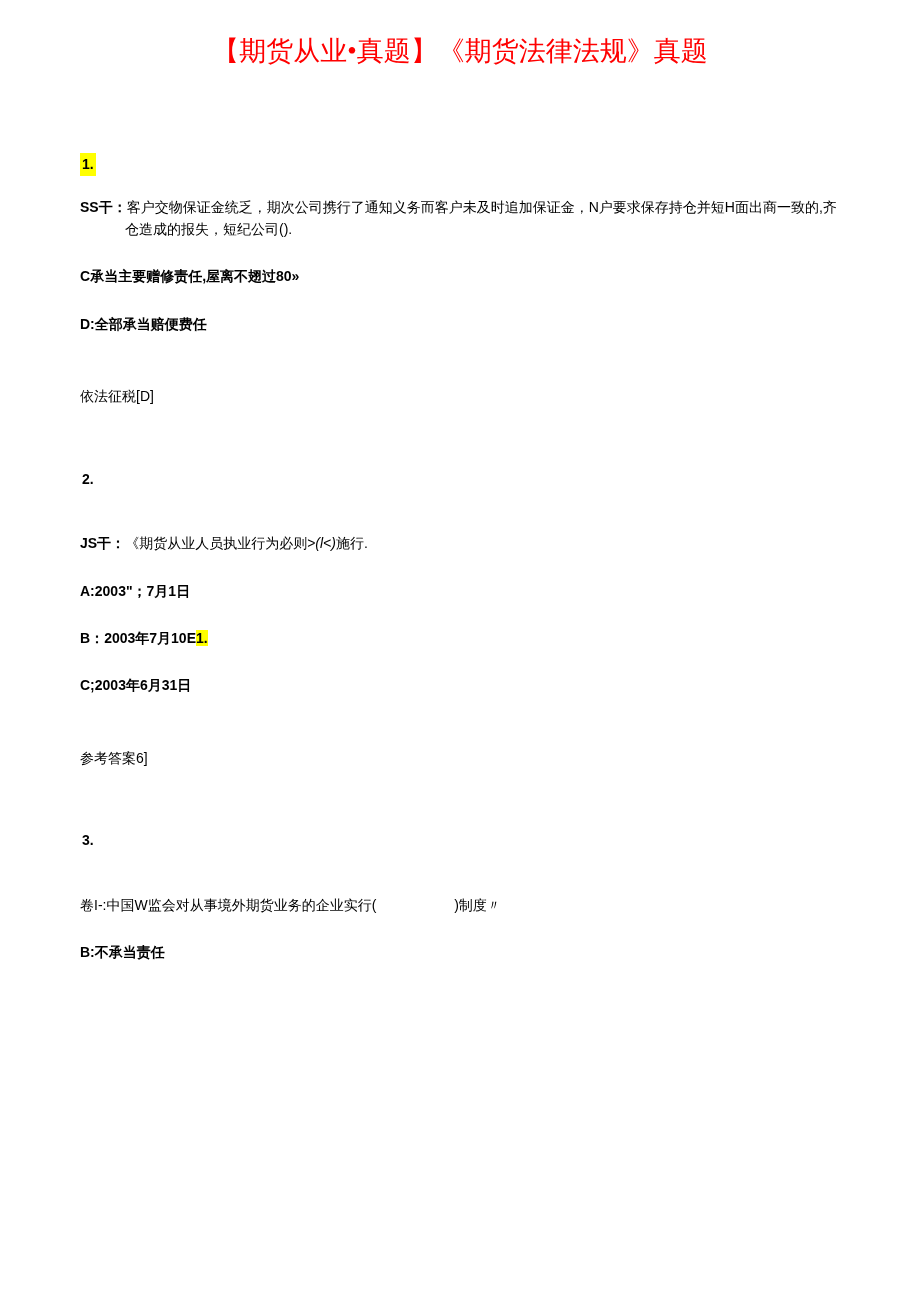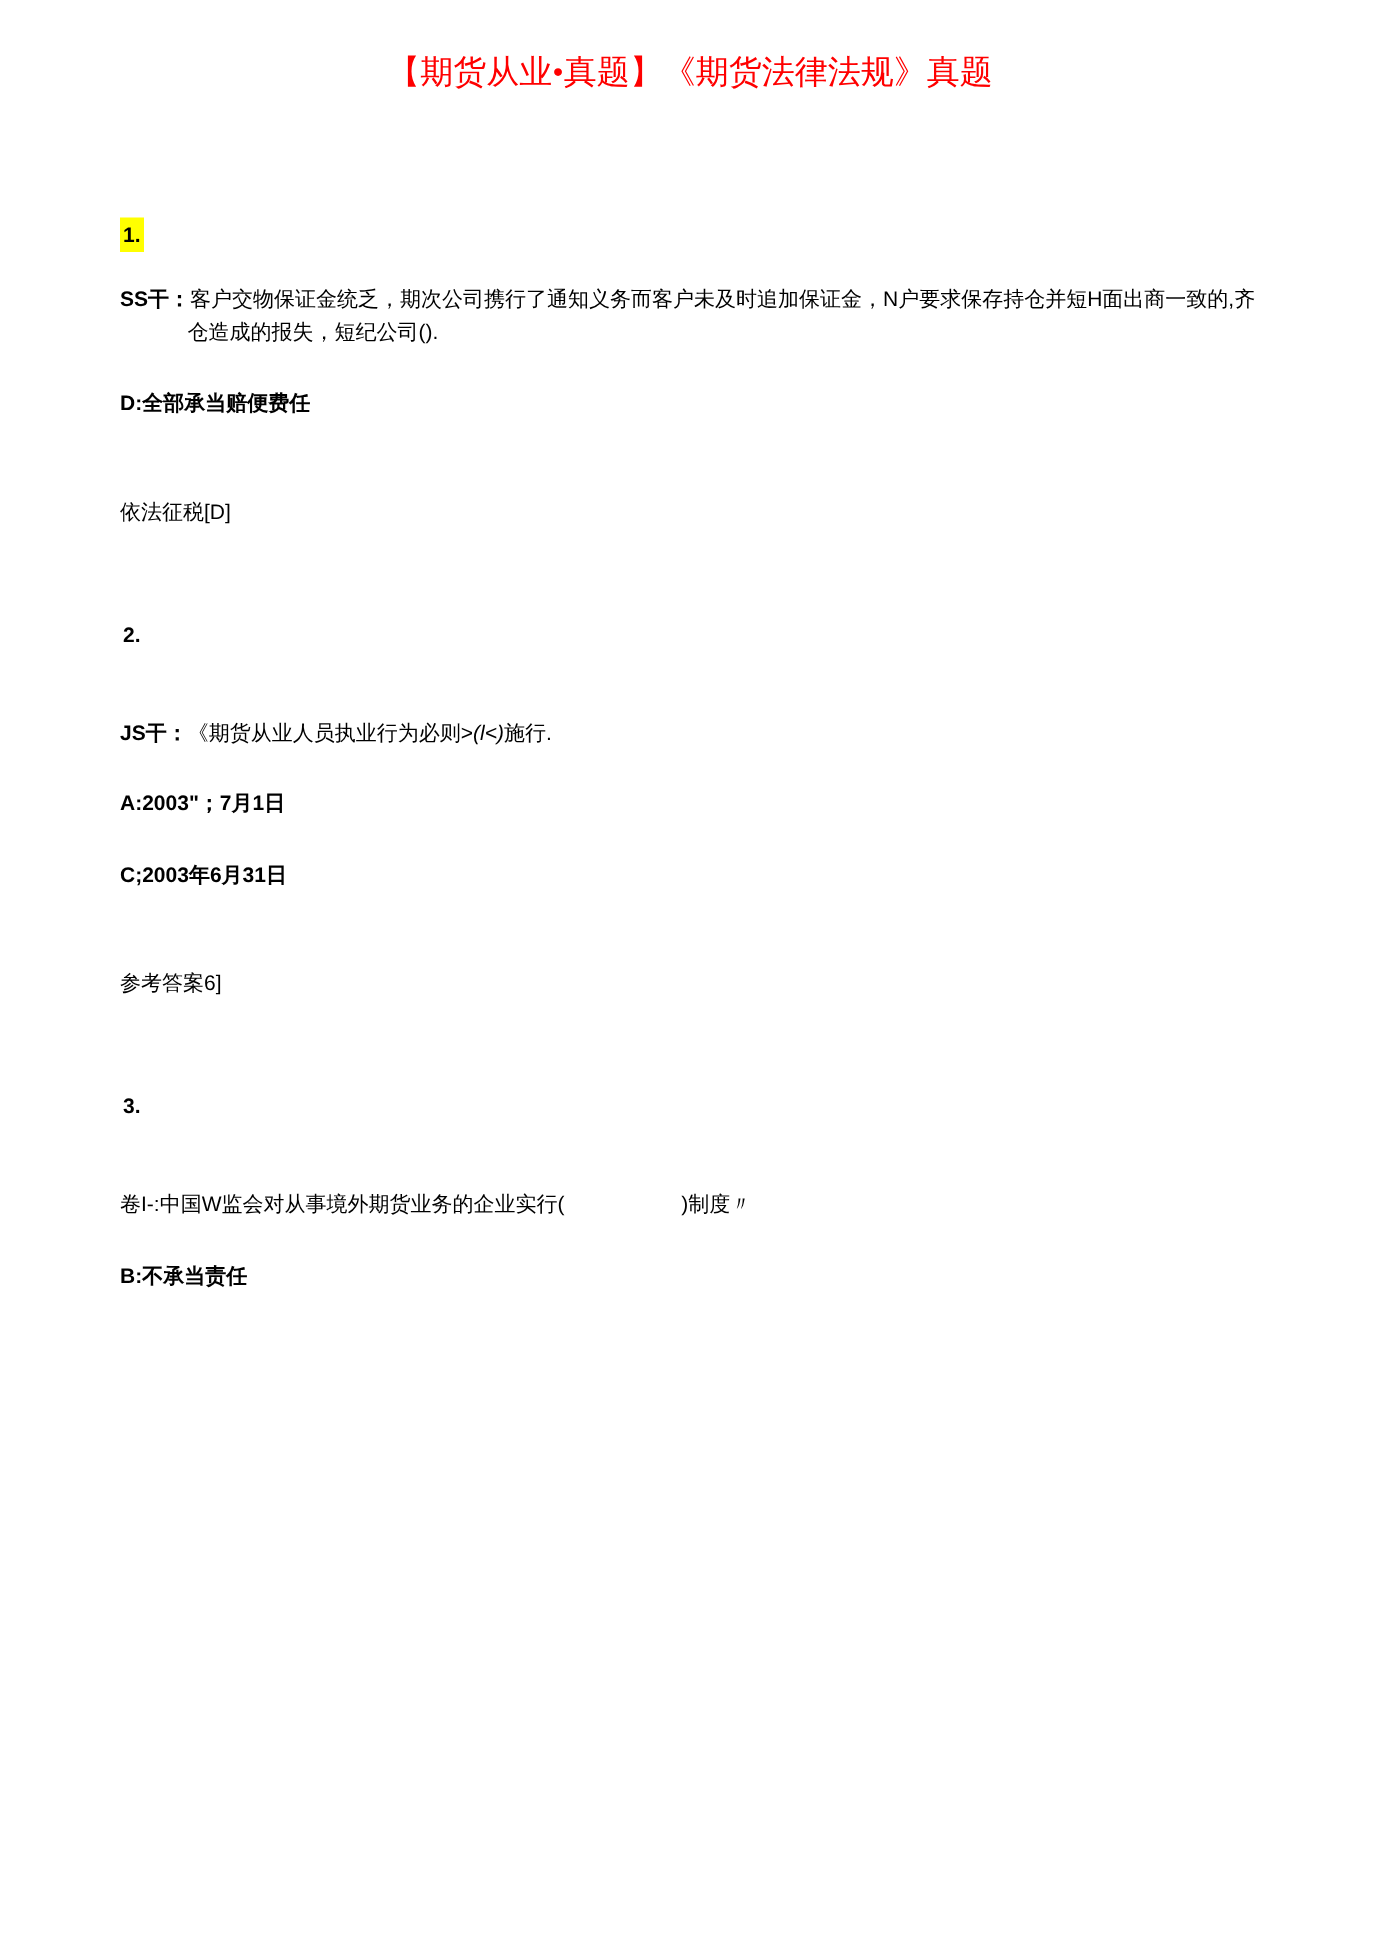--- a/index.html
+++ b/index.html
@@ -12,21 +12,21 @@
       font-family: "Microsoft YaHei", "SimSun", Arial, sans-serif;
       font-size: 14px;
       color: #000000;
       padding: 30px 80px;
       width: 920px;
       line-height: 1.6;
     }
     .doc-title {
       text-align: center;
       color: #ff0000;
-      font-size: 22px;
+      font-size: 27px;
       font-weight: normal;
       margin-bottom: 80px;
       font-family: "SimSun", serif;
     }
     .question-number {
       display: inline-block;
       background: #ffff00;
       font-weight: bold;
       padding: 0 2px;
       margin-bottom: 20px;
@@ -75,35 +75,41 @@
 <h1 class="doc-title">【期货从业•真题】《期货法律法规》真题</h1>
 
 <div class="section">
   <div>
     <span class="question-number">1.</span>
   </div>
   <p class="question-stem">
     <span class="prefix">SS干：</span><span>客户交物保证金统乏，期次公司携行了通知义务而客户未及时追加保证金，N户要求保存持仓并短H面出商一致的,齐仓造成的报失，短纪公司().</span>
   </p>
   <p class="option bold">
+    <span>C</span><span>承当主要赠修责任,屋离不翅过80»</span>
+  </p>
+  <p class="option bold">
     <span>D:</span><span>全部承当赔便费任</span>
   </p>
   <p class="answer">依法征税[D]</p>
 </div>
 
 <div class="section">
   <div>
     <span class="question-number plain" style="font-weight:bold;">2.</span>
   </div>
   <br>
   <p class="question-stem" style="text-indent:0;margin-left:0;">
     <span class="prefix">JS干：</span><span>《期货从业人员执业行为必则&gt;</span><span class="italic">(l&lt;)</span><span>施行.</span>
   </p>
   <p class="option bold">
     <span>A:</span><span>2003"；7月1日</span>
+  </p>
+  <p class="option">
+    <span class="label">B：</span><span style="font-weight:bold;">2003年7月10E</span><span class="highlight" style="font-weight:bold;">1.</span>
   </p>
   <p class="option bold">
     <span>C;</span><span>2003年6月31日</span>
   </p>
   <p class="answer">参考答案6]</p>
 </div>
 
 <div class="section">
   <div>
     <span class="question-number plain" style="font-weight:bold;">3.</span>

